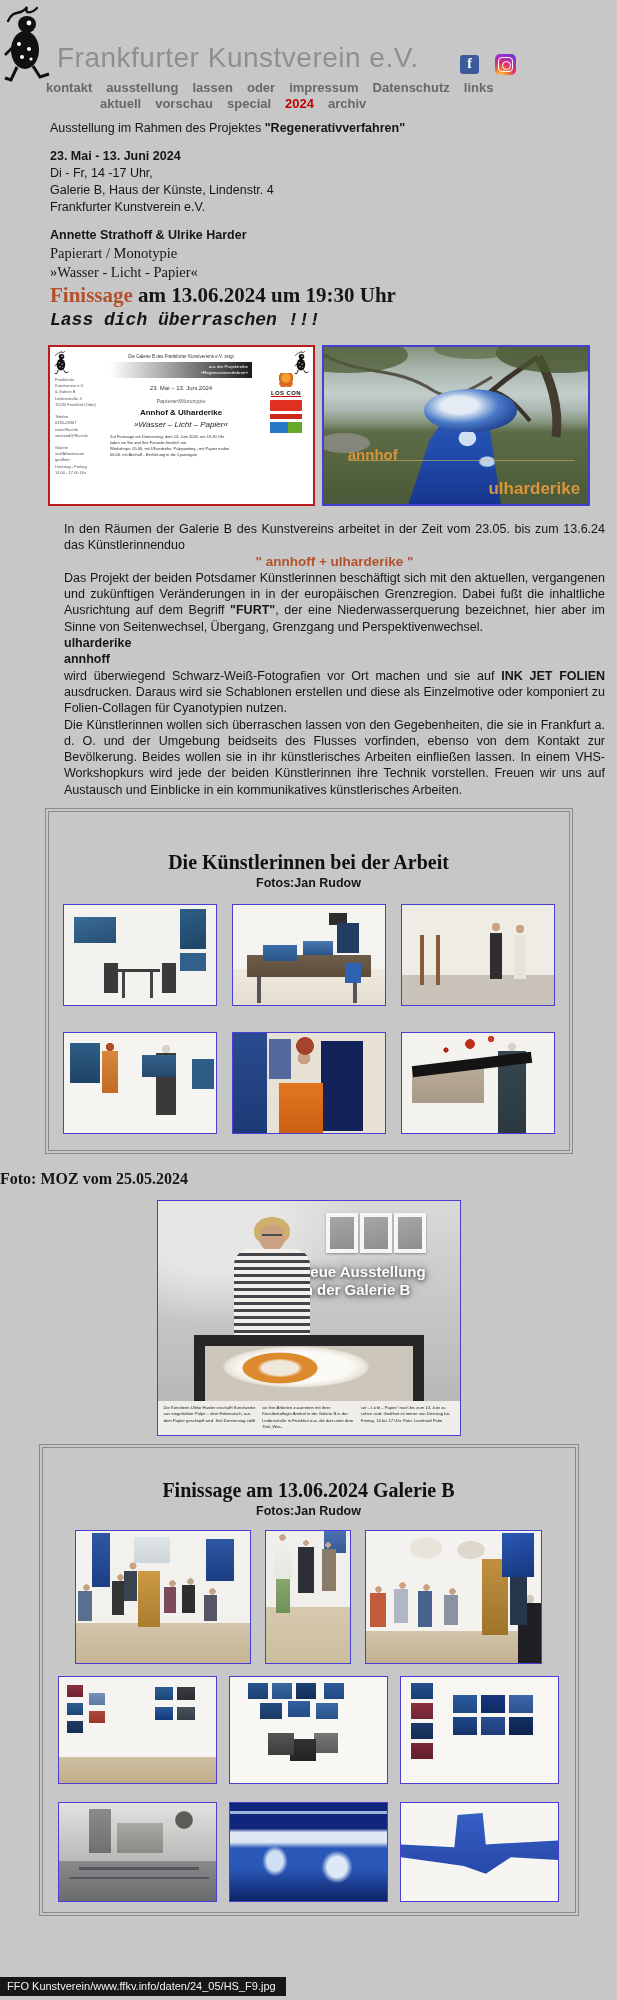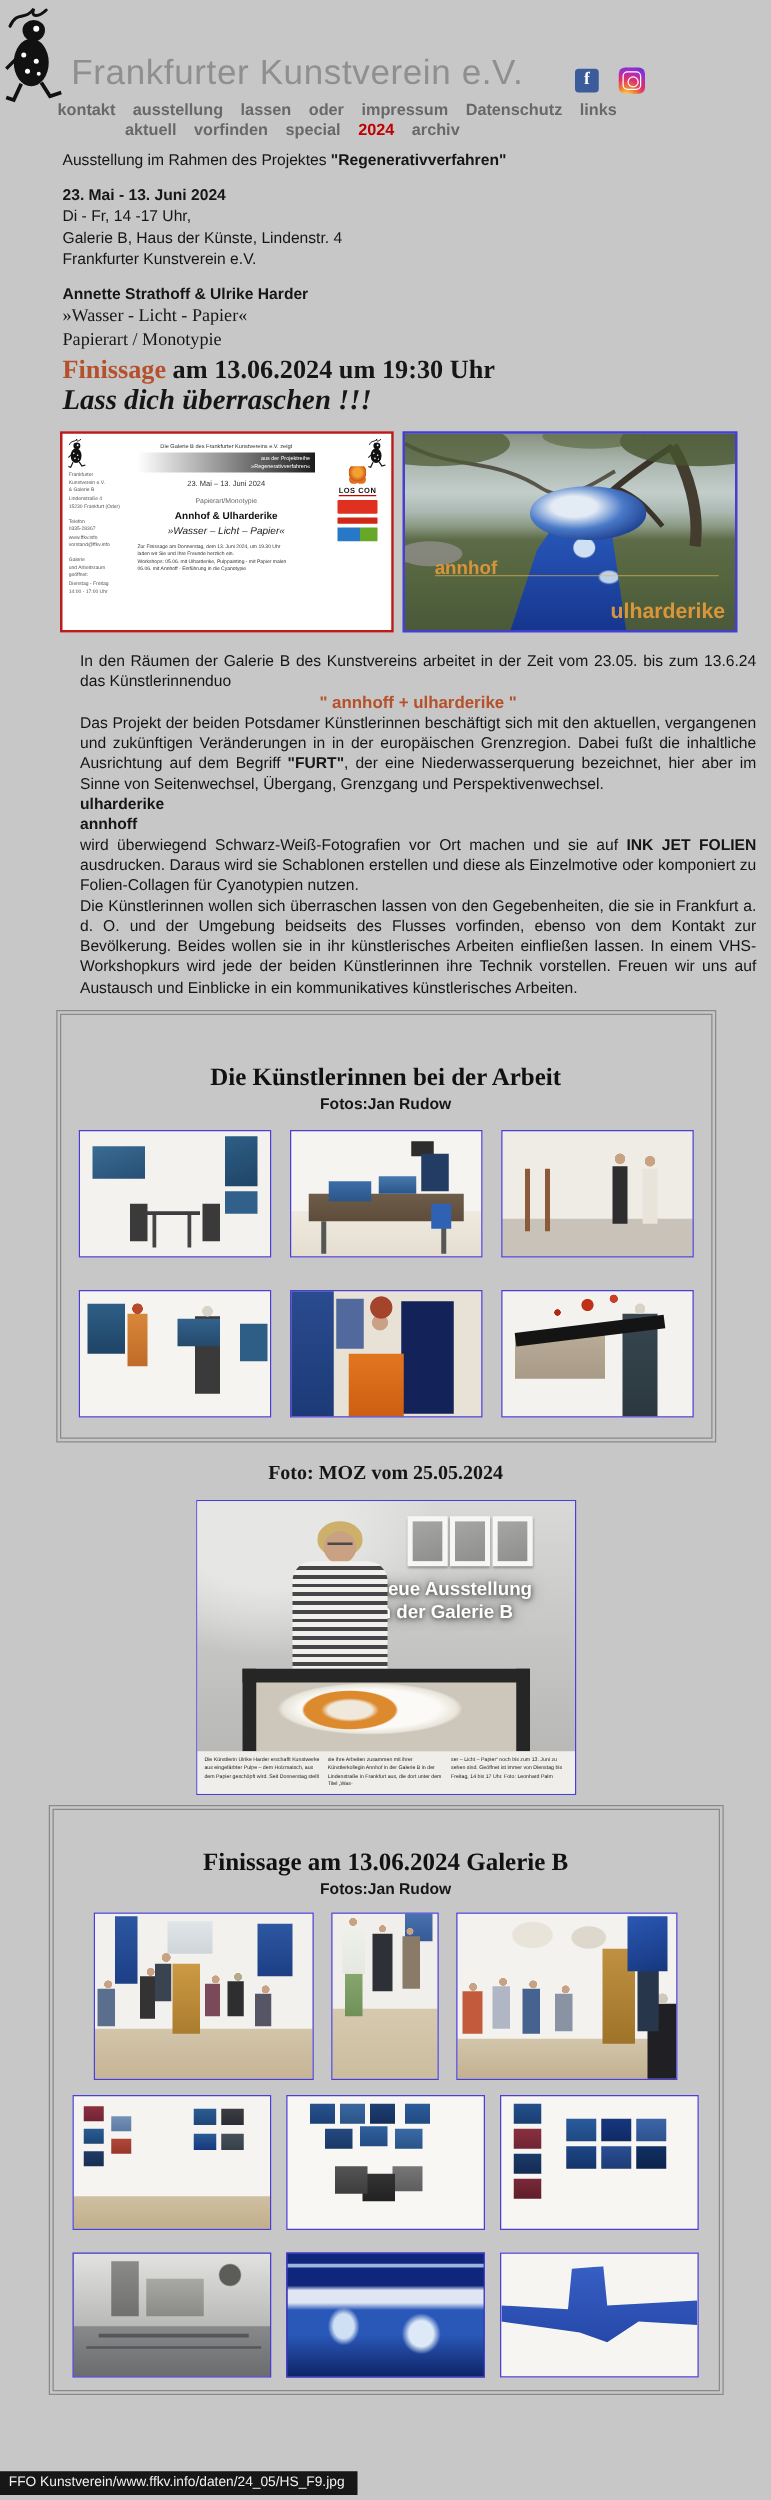--- a/index.html
+++ b/index.html
@@ -23,21 +23,21 @@
   .nav .hot{color:#c00000}
   
   .content{margin-left:50px;width:541px;font-size:12.5px;line-height:17px}
   .content p{margin:0}
   #p-project{margin-top:12px}
   .blk{margin-top:11px}
   .b{font-weight:bold}
   .wtitle{font-family:"Liberation Serif",serif;font-size:14.5px;line-height:19px}
   .finissage{margin-top:15px;font-family:"Liberation Serif",serif;font-weight:bold;font-size:21px;line-height:26px}
   .finissage .red{color:#b5502d}
-  .teaser{margin-top:13px;font-family:Liberation Serif, serif;font-weight:bold;font-style:italic;font-size:23px;line-height:24px}
+  .teaser{margin-top:13px;font-family:Liberation Mono, monospace;font-weight:bold;font-style:italic;font-size:18px;line-height:24px}
   
   .media-row{margin:13px 0 0 48px;display:flex;gap:7px}
   .flyer{width:263px;height:157px;border:2px solid #b91c1c;background:#fff;position:relative;overflow:hidden;cursor:pointer}
   .fly-contact{position:absolute;left:5px;top:30px;width:52px;font-size:4px;line-height:1.55;color:#555;white-space:pre-line}
   .fly-c{position:absolute;left:60px;top:7px;width:142px;text-align:center}
   .fl-zeigt{font-size:4.5px;color:#333}
   .fl-bar{margin-top:3px;background:linear-gradient(90deg,#fff 0,#9a9a9a 45%,#1c1c1c 100%);
           color:#fff;font-size:4.4px;line-height:1.35;text-align:right;padding:2px 4px;white-space:pre-line}
   .fl-date{margin-top:7px;font-size:6px;color:#333}
   .fl-tech{margin-top:7px;font-size:5.5px;color:#666}
@@ -106,21 +106,21 @@
       linear-gradient(#51699c,#51699c);
       background-position:58px 2px,62px 16px,46px 50px,88px 8px,0 0,36px 6px;
       background-size:28px 22px,18px 18px,44px 50px,42px 90px,34px 100px,22px 40px;background-color:#e8e2d6}
   .pF{background-image:radial-gradient(circle,#c03018 0 48%,transparent 55%),radial-gradient(circle,#c84028 0 48%,transparent 55%),
       radial-gradient(circle,#b02810 0 48%,transparent 55%),radial-gradient(circle,#d8d2c8 0 48%,transparent 52%),
       linear-gradient(#37474f,#2b3840),linear-gradient(#b8ab98,#a89a86);
       background-position:60px 6px,84px 2px,40px 14px,104px 8px,96px 18px,10px 34px;
       background-size:16px 10px,10px 8px,8px 6px,12px 12px,28px 82px,72px 36px;background-color:#f4f2ee}
   .beam{position:absolute;left:10px;top:26px;width:120px;height:11px;background:#141414;transform:rotate(-7deg)}
   
-  .moz-head{margin-top:14px;text-align:center;font-family:"Liberation Serif",serif;font-weight:bold;font-size:16px;line-height:22px}
+  .moz-head{margin-top:14px;text-align:left;font-family:"Liberation Serif",serif;font-weight:bold;font-size:16px;line-height:22px}
   .moz{width:302px;margin:10px auto 0;border:1px solid #4a3fd4;background:#fff;cursor:pointer}
   .moz-photo{position:relative;height:200px;overflow:hidden;
      background:radial-gradient(ellipse at 18% 12%,#e6e6e4 0 18%,transparent 40%),
      linear-gradient(180deg,#d9d9d7 0,#c6c6c4 55%,#b8b8b6 100%)}
   .frame{position:absolute;top:12px;width:24px;height:32px;border:4px solid #f6f6f4;
      background:linear-gradient(160deg,#a6a6a4,#8e8e8c);box-shadow:0 1px 2px rgba(0,0,0,.35)}
   .f1{left:168px}.f2{left:202px}.f3{left:236px}
   .moz-headline{position:absolute;left:142px;top:62px;color:#fff;font-weight:bold;font-size:15px;line-height:18px;
      white-space:pre-line;text-shadow:0 1px 4px rgba(50,50,50,.95),0 0 10px rgba(80,80,80,.7)}
   .hair{position:absolute;left:96px;top:16px;width:36px;height:28px;border-radius:50% 50% 45% 45%;background:#cdb06c}
@@ -240,39 +240,39 @@
     <span>kontakt</span>
     <span>ausstellung</span>
     <span>lassen</span>
     <span>oder</span>
     <span>impressum</span>
     <span>Datenschutz</span>
     <span>links</span>
   </div>
   <div class="nav nav2">
     <span>aktuell</span>
-    <span>vorfinden</span>
+    <span>vorschau</span>
     <span>special</span>
     <span class="hot">2024</span>
     <span>archiv</span>
   </div>
 </div>
 
 <div class="content">
   <p id="p-project"><span>Ausstellung im Rahmen des Projektes </span><span class="b">"Regenerativverfahren"</span></p>
   <div class="blk">
     <p class="b">23. Mai - 13. Juni 2024</p>
     <p>Di - Fr, 14 -17 Uhr,</p>
     <p>Galerie B, Haus der Künste, Lindenstr. 4</p>
     <p>Frankfurter Kunstverein e.V.</p>
   </div>
   <div class="blk">
     <p class="b">Annette Strathoff &amp; Ulrike Harder</p>
+    <p class="wtitle">Papierart / Monotypie</p>
     <p class="wtitle">»Wasser - Licht - Papier«</p>
-    <p class="wtitle">Papierart / Monotypie</p>
   </div>
   <p class="finissage"><span class="red">Finissage</span><span> am 13.06.2024 um 19:30 Uhr</span></p>
   <p class="teaser">Lass dich überraschen !!!</p>
 </div>
 
 <div class="media-row">
   <div class="flyer">
     <svg class="fly-skull fs-l">
         <use href="#kvlogo"></use>
       </svg>

